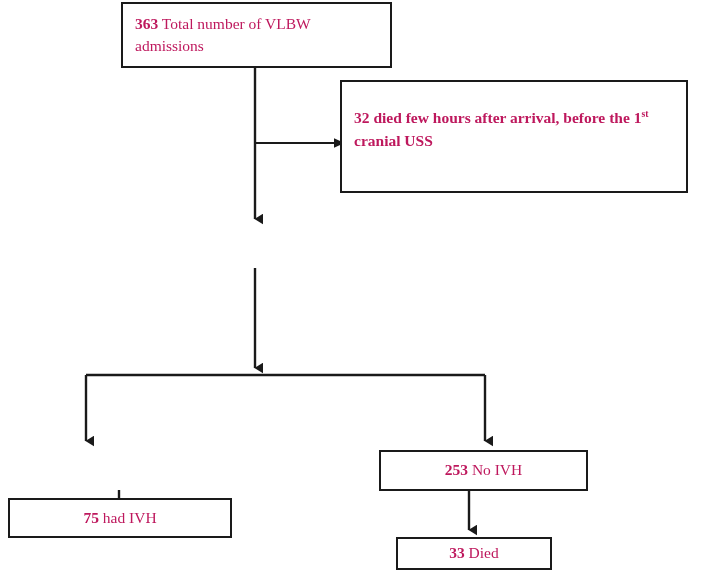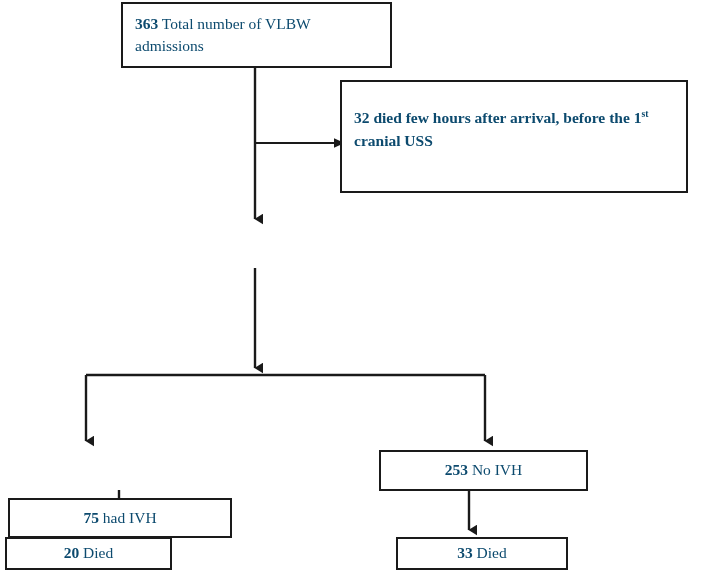--- a/index.html
+++ b/index.html
@@ -21,21 +21,21 @@
     box-sizing: border-box;
     border: 2px solid #1a1a1a;
     background: #ffffff;
     display: flex;
     flex-direction: column;
     justify-content: center;
   }
   .box-text {
     font-size: 15.5px;
     line-height: 1.45;
-    color: #0c4a6e;
+    color: #be185d;
     white-space: normal;
   }
   .b { font-weight: bold; }
   .pad-left { padding: 0 10px 0 12px; }
   .center { text-align: center; }
   sup {
     font-size: 0.62em;
     vertical-align: super;
     line-height: 0;
     font-weight: bold;
@@ -108,27 +108,21 @@
     </div>
   </div>
 
   <div class="box" style="left:379px; top:450px; width:209px; height:41px;">
     <div class="box-text center">
       <span class="b">253</span>
       <span>No IVH</span>
     </div>
   </div>
 
-  <div class="box" style="left:5px; top:537px; width:167px; height:33px;">
-    <div class="box-text center">
-      <span class="b">20</span>
-      <span>Died</span>
-    </div>
-  </div>
 
-  <div class="box" style="left:396px; top:537px; width:172px; height:33px;">
+  <div class="box" style="left:396px; top:537px; width:156px; height:33px;">
     <div class="box-text center">
       <span class="b">33</span>
       <span>Died</span>
     </div>
   </div>
 
 </div>
 
 </body></html>

